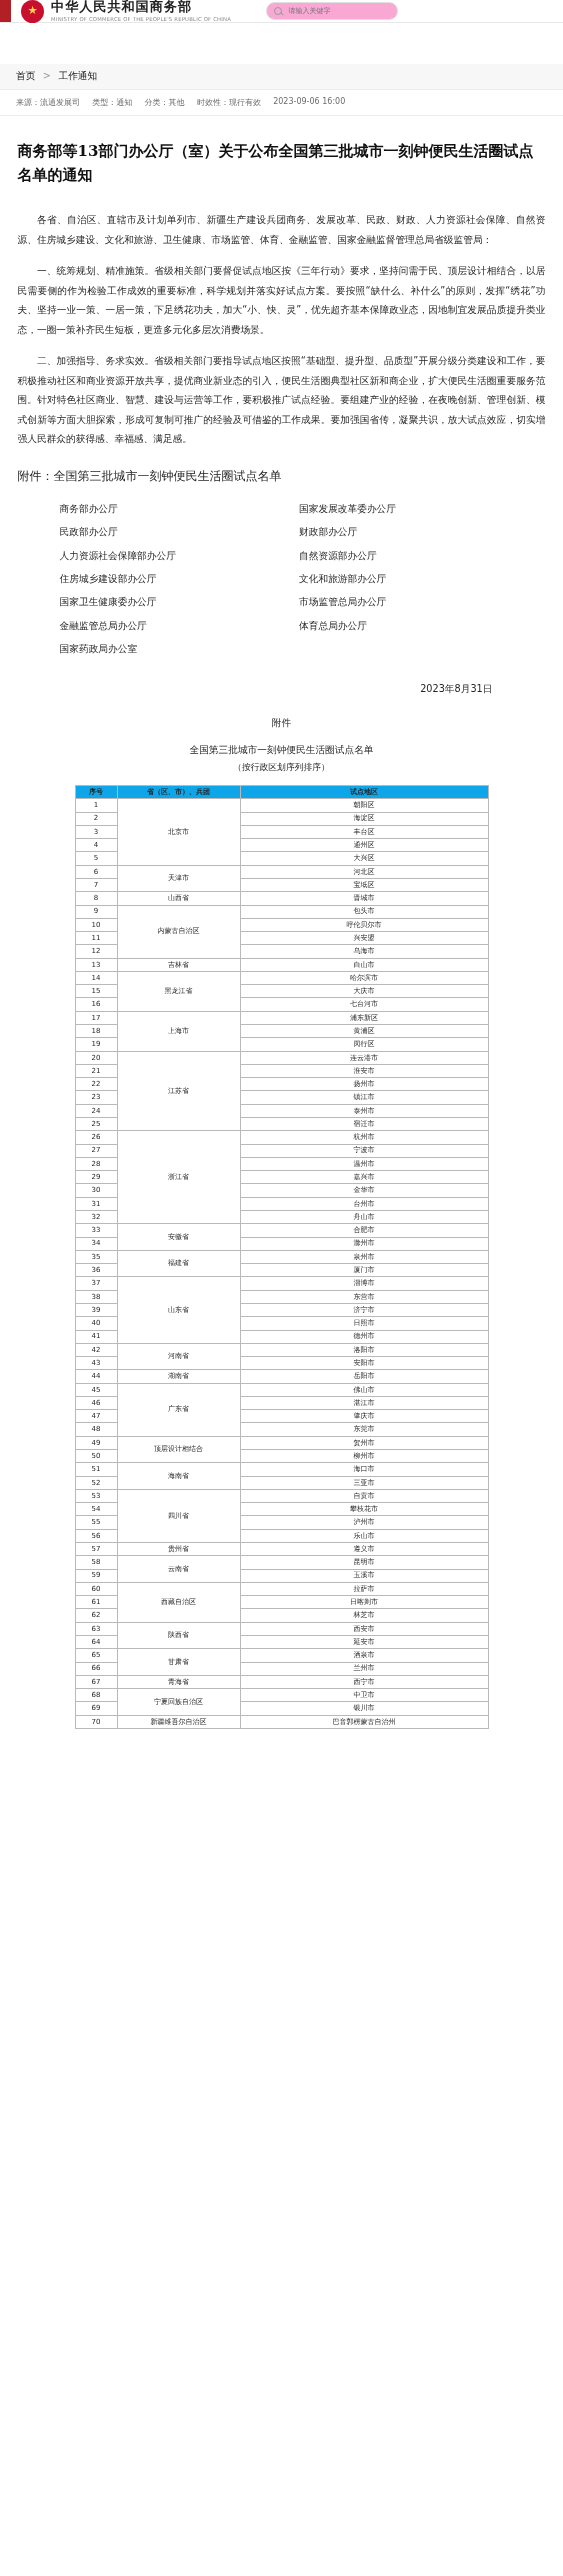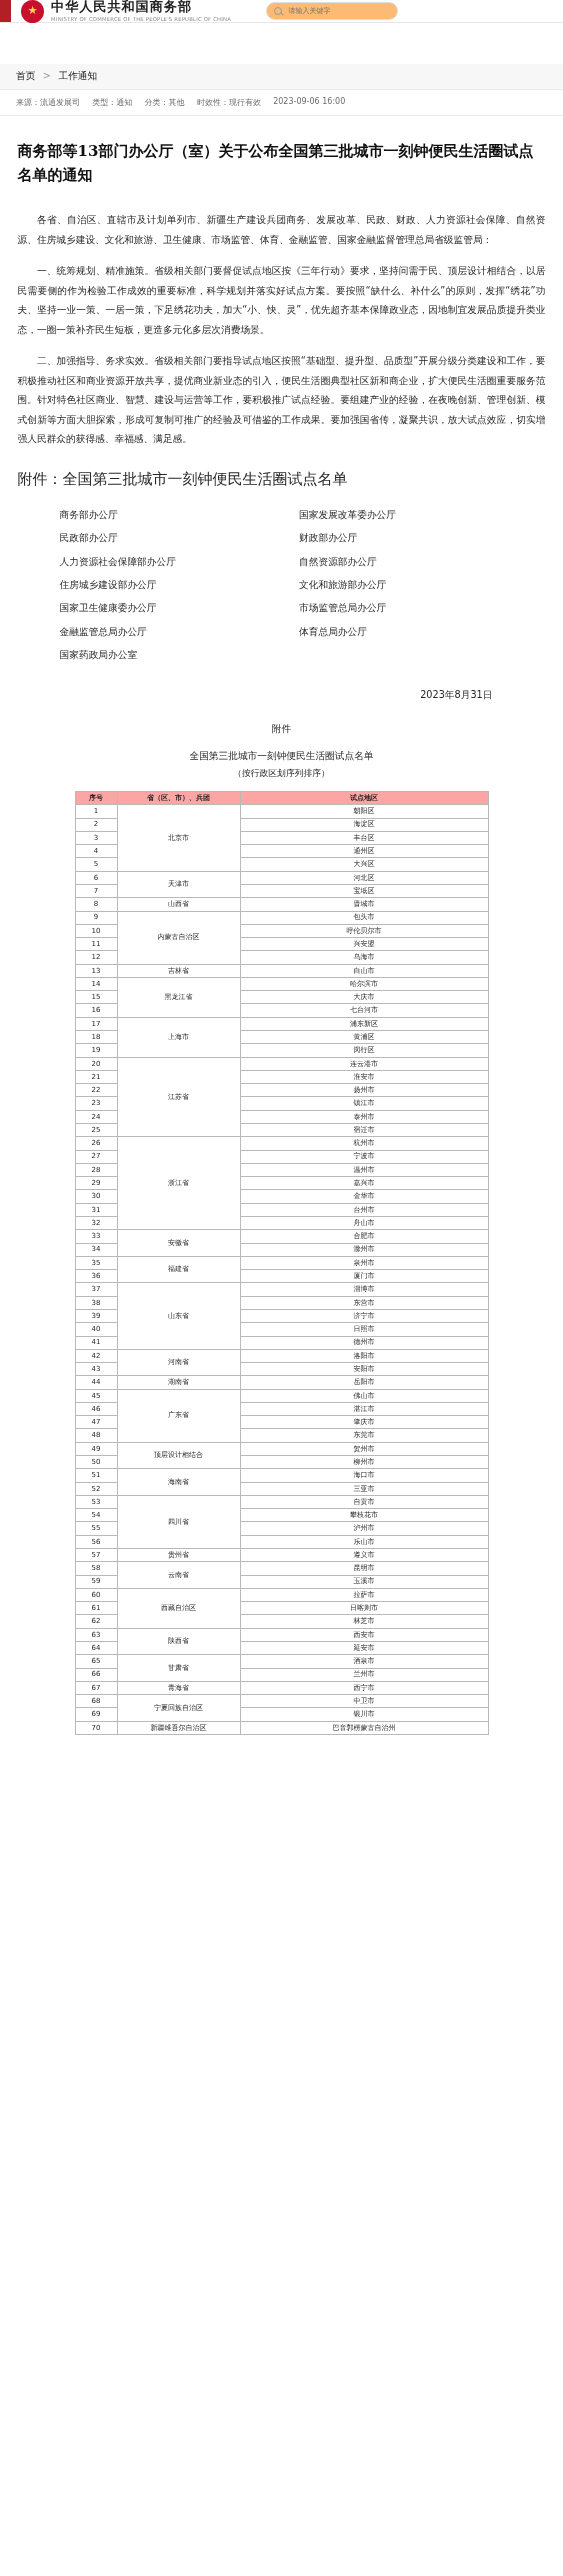--- a/index.html
+++ b/index.html
@@ -61,21 +61,21 @@
   }
   .search-box {
     margin-left: 35px;
     width: 132px;
     height: 17.6px;
     border: 0.9px solid #e0e0e0;
     border-radius: 8.8px;
     display: flex;
     align-items: center;
     padding: 0 7px;
-    background: #fdba74;
+    background: #f9a8d4;
   }
   .search-box .mag {
     width: 8px; height: 8px;
     border: 1.1px solid #9a9a9a;
     border-radius: 50%;
     position: relative;
     flex: 0 0 auto;
     margin-right: 4.4px;
   }
   .search-box .mag:after {
@@ -133,21 +133,21 @@
   }
   p.para {
     font-size: 9.7px;
     line-height: 2.0;
     text-indent: 2em;
     margin: 0 0 12.3px 0;
     color: #262626;
     text-align: justify;
   }
   .attach-line {
-    font-size: 15px;
+    font-size: 12px;
     line-height: 2.0;
     margin: 16px 0 8.8px 0;
     color: #262626;
   }
 
   table.deptlist {
     width: 100%;
     border-collapse: collapse;
     margin: 3.5px 0 8.8px 0;
   }
@@ -197,21 +197,21 @@
     border: 0.9px solid #b9b9b9;
     font-size: 7px;
     text-align: center;
     padding: 0.9px 1.8px;
     color: #262626;
     line-height: 1.5;
     height: 11.4px;
   }
   table.pilot th {
     font-weight: bold;
-    background: #fca5a5;
+    background: #0ea5e9;
   }
   table.pilot col.c1 { width: 42px; }
   table.pilot col.c2 { width: 123px; }
   table.pilot col.c3 { width: 248px; }
 </style>
 </head>
 <body>
 
 <div class="topbar">
   <div class="emblem"></div>

